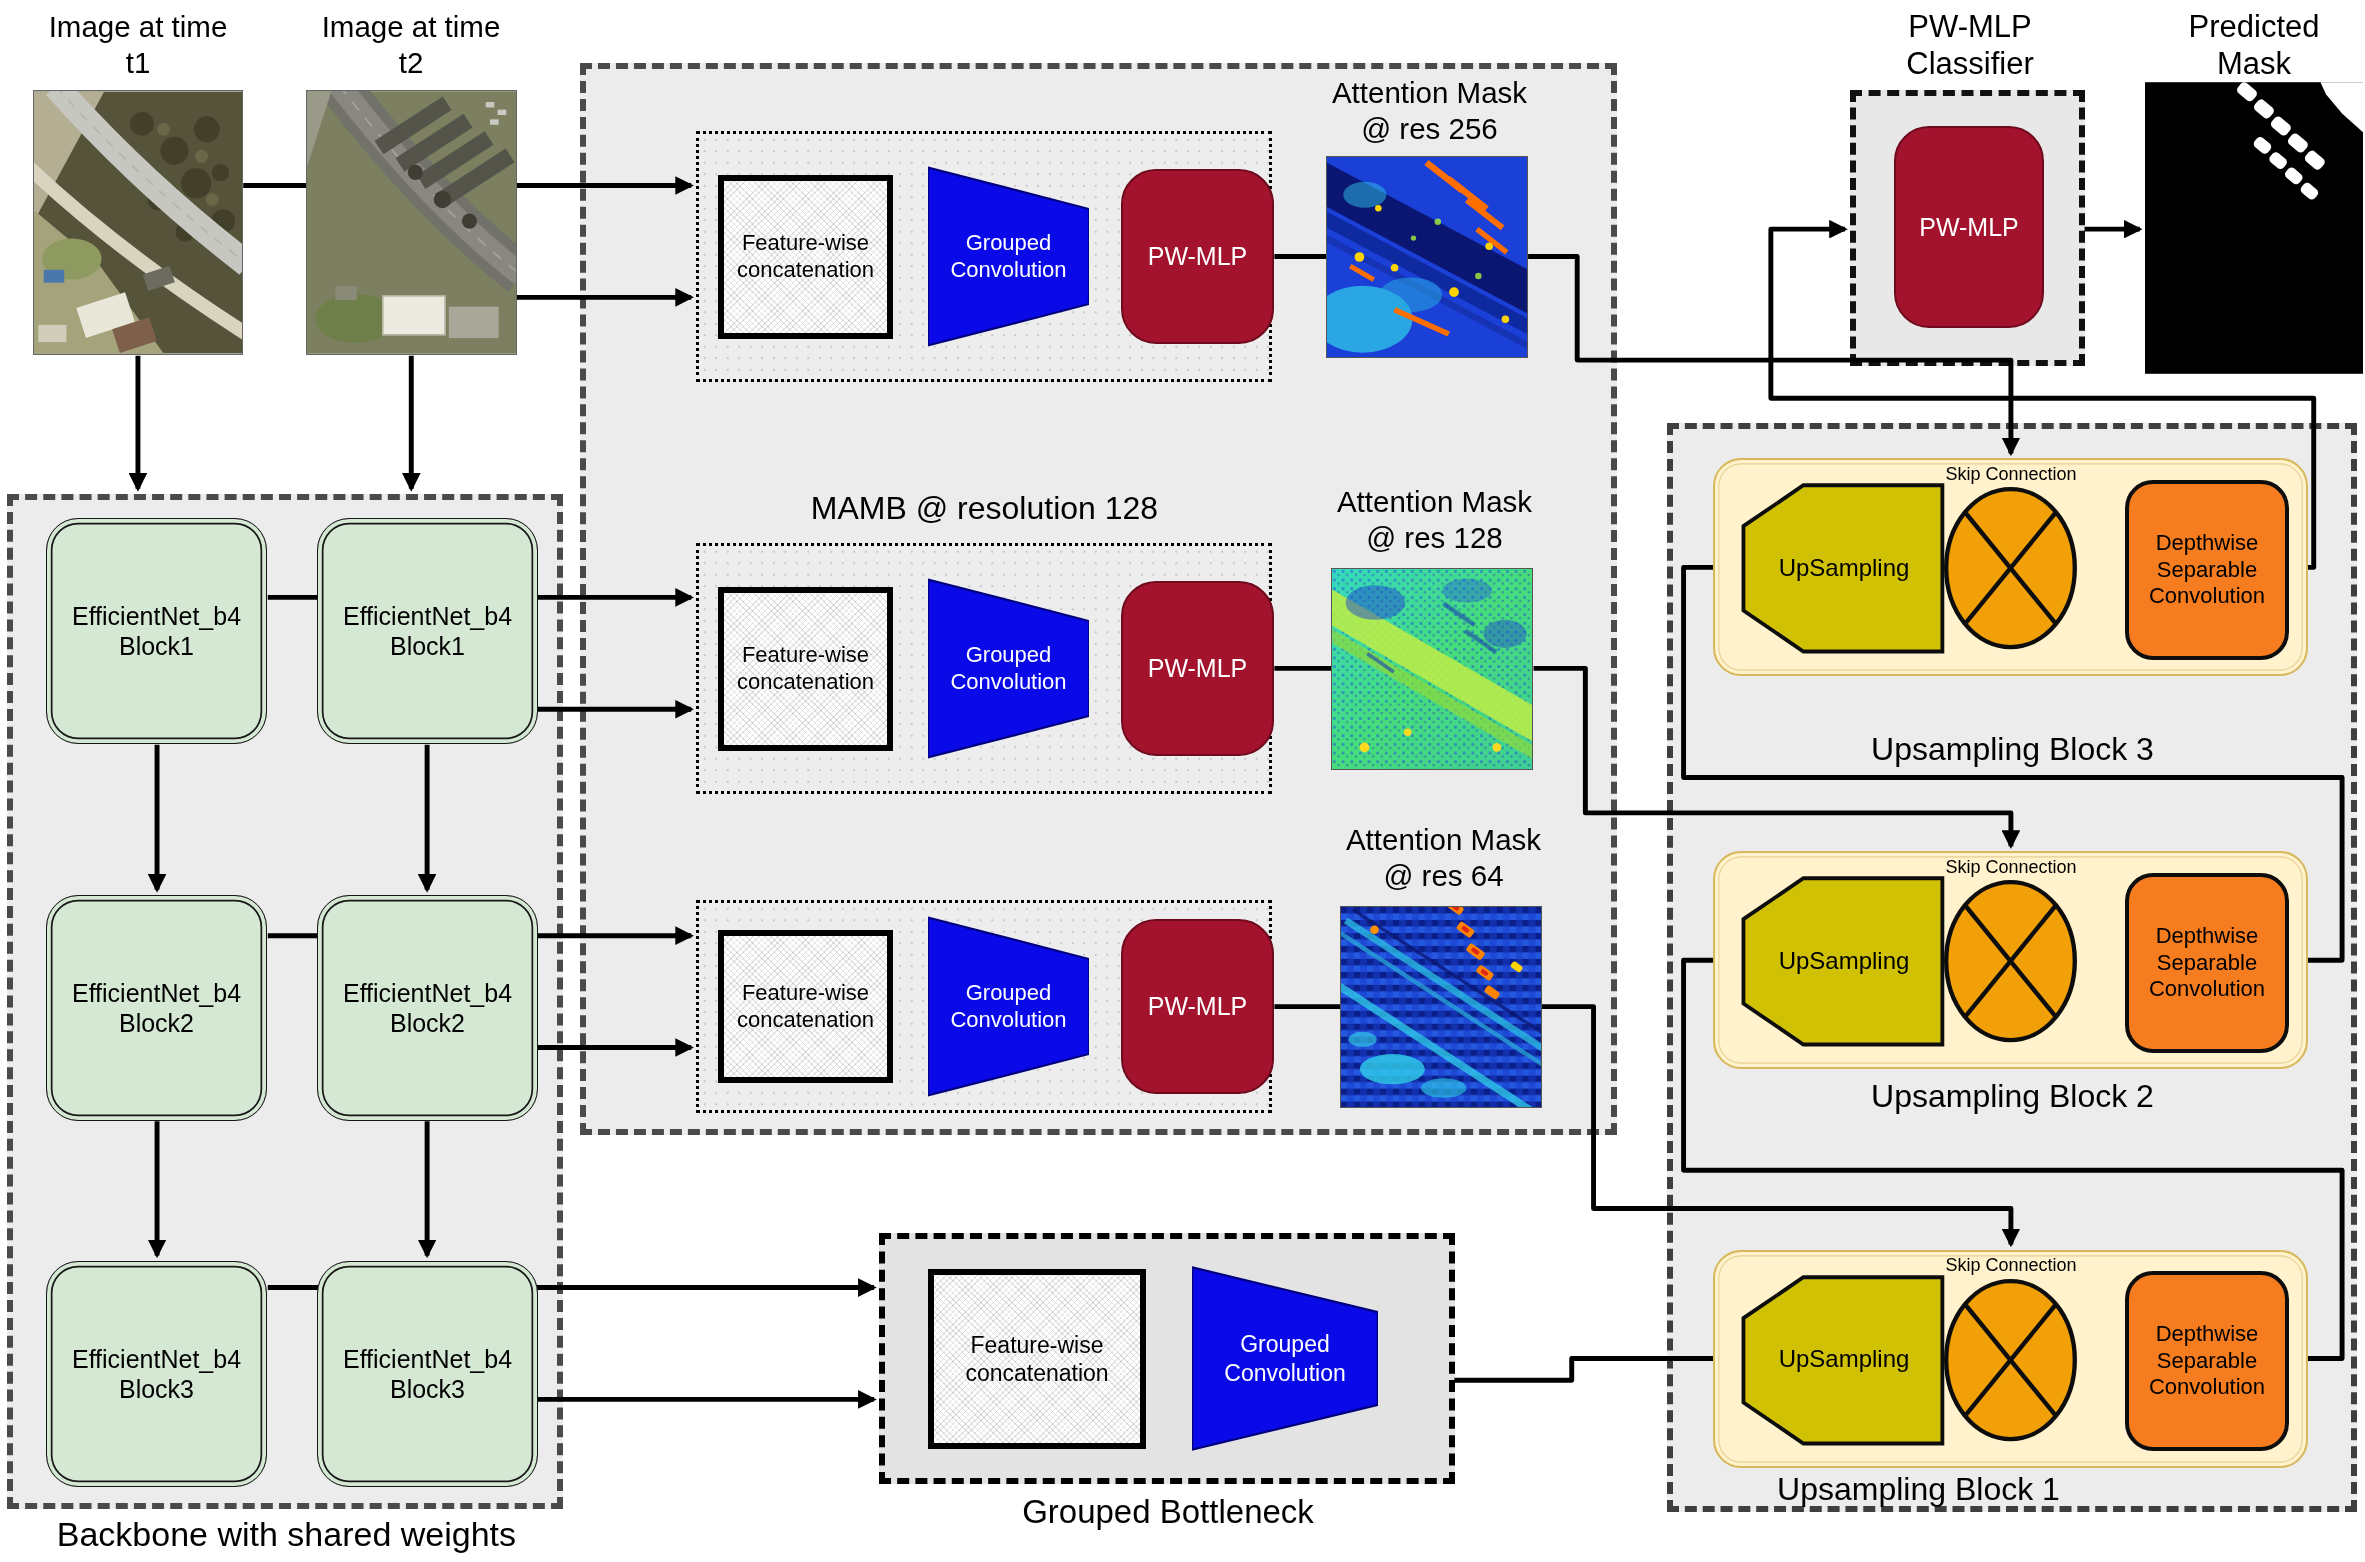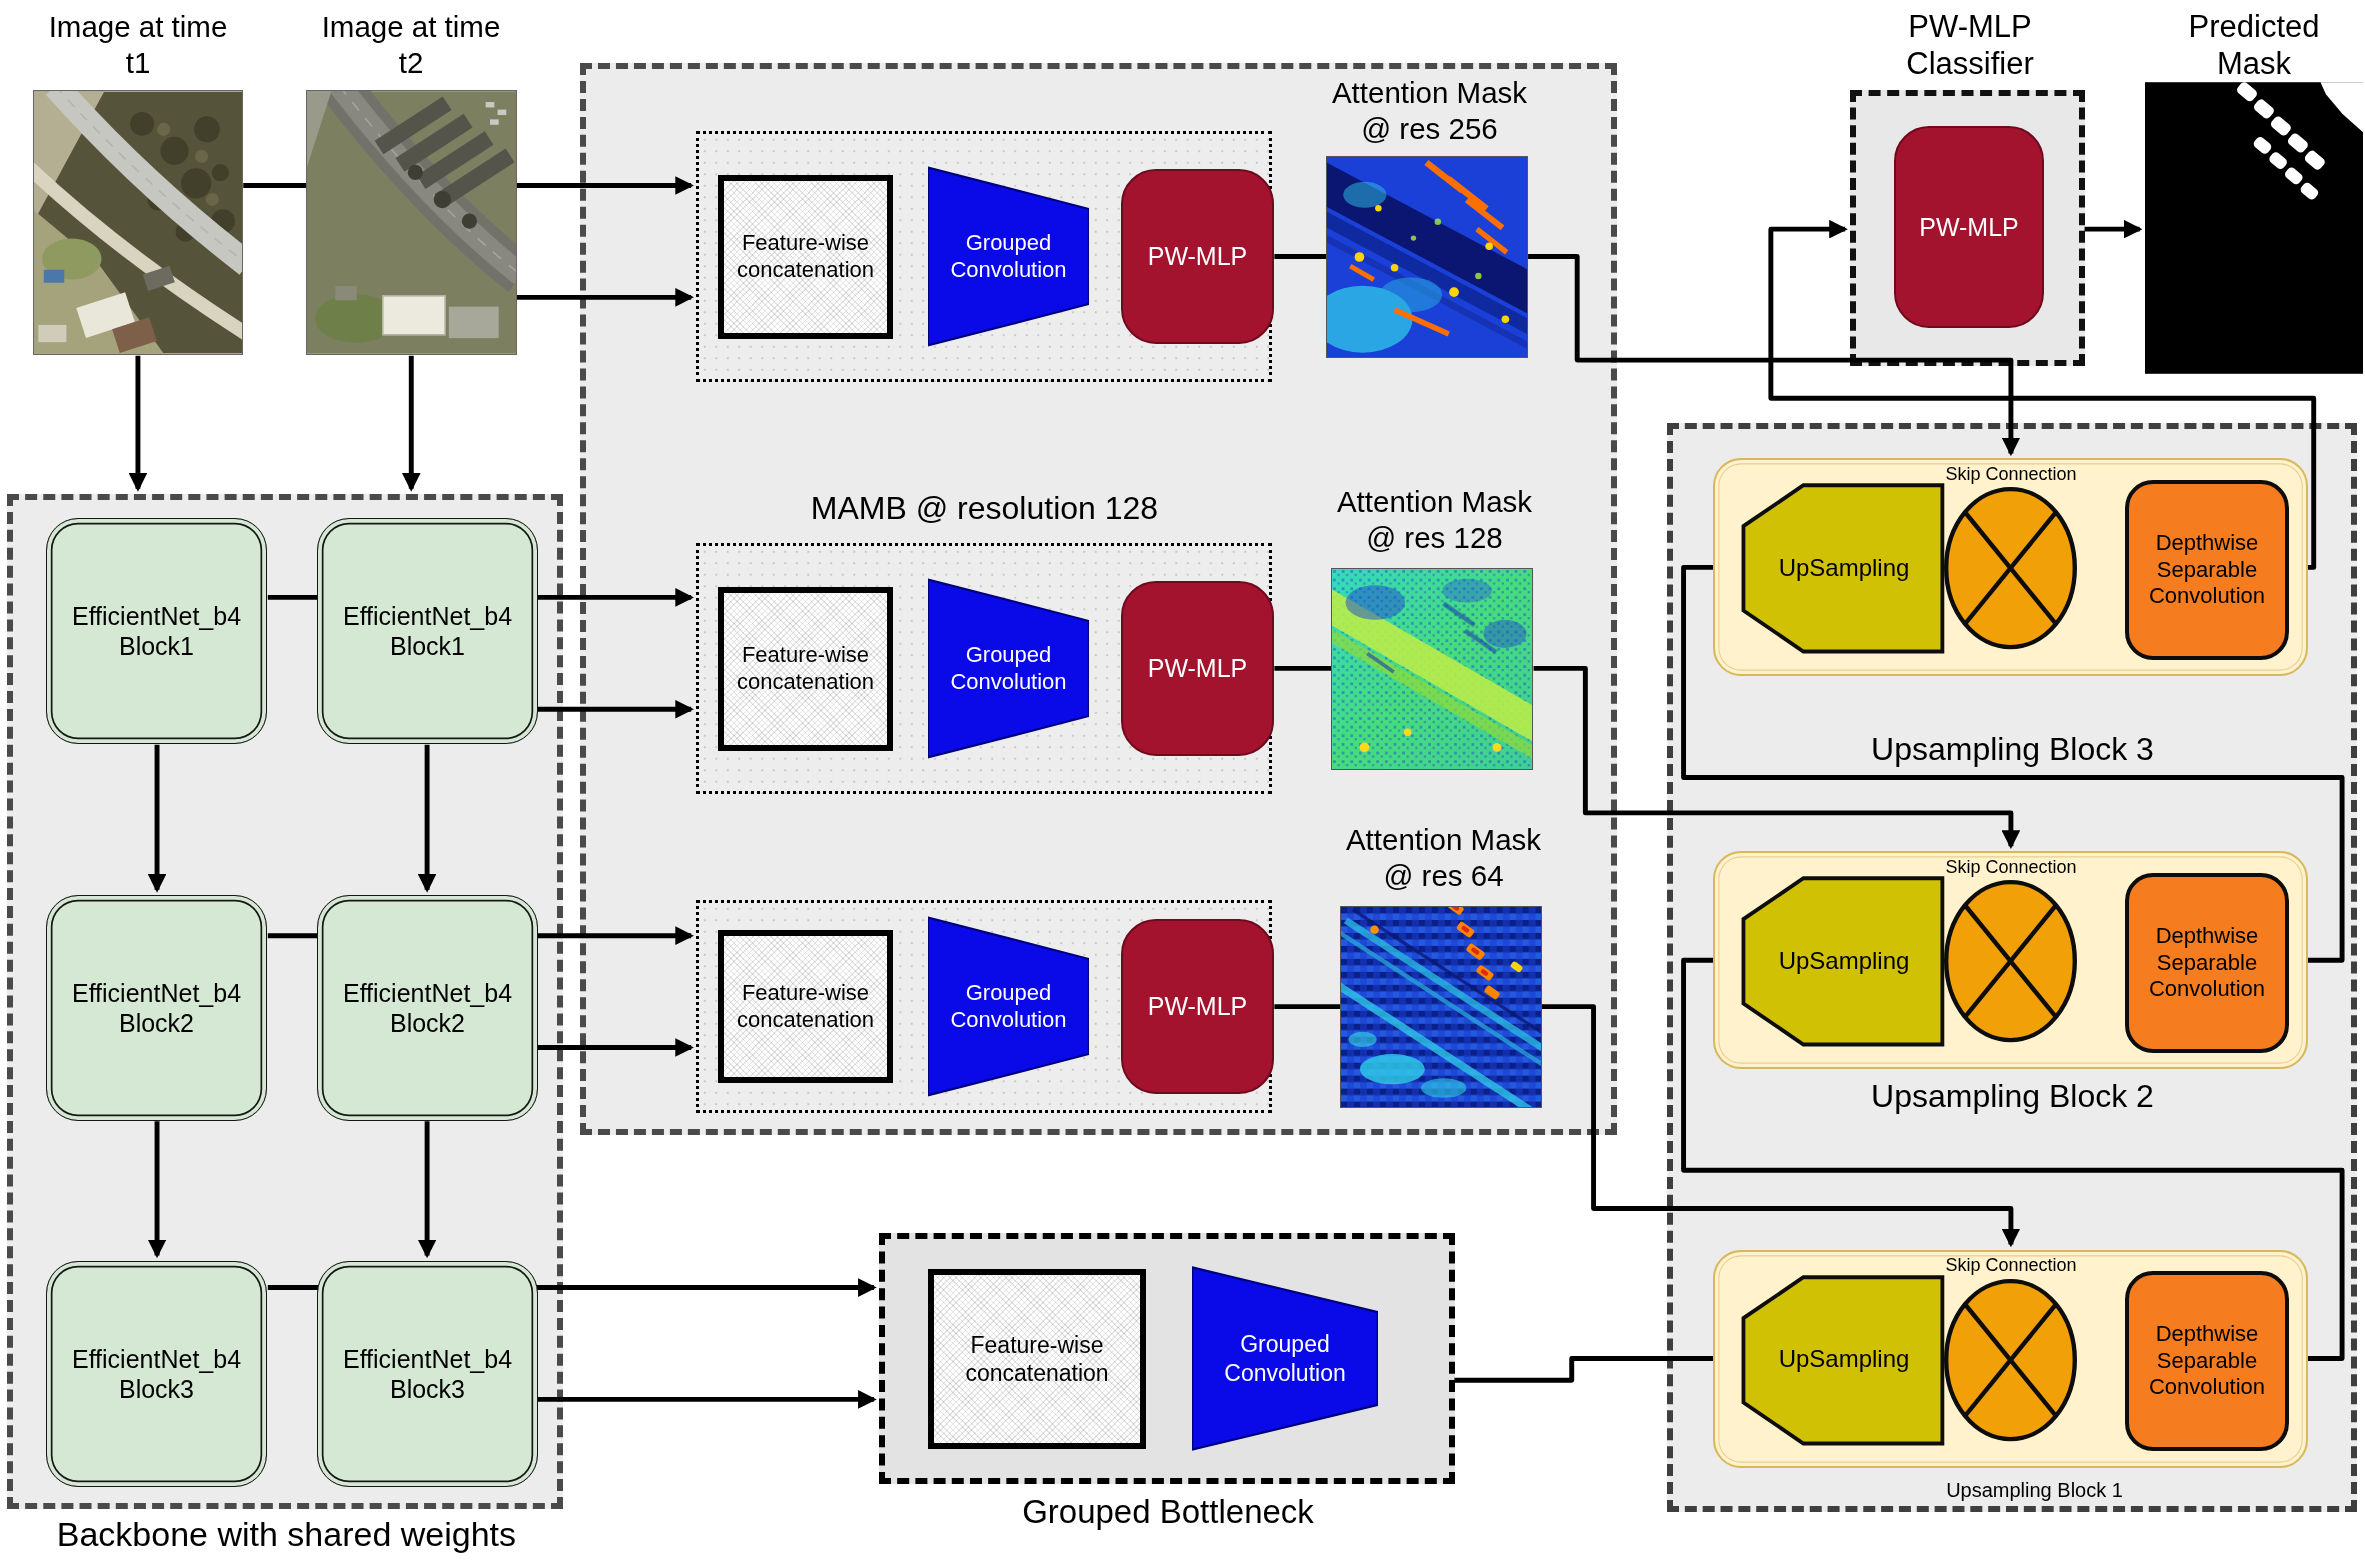--- a/index.html
+++ b/index.html
@@ -344,21 +344,21 @@
     <polygon points="165,50 420,50 420,355 165,355 55,280 55,125" fill="#d1c104" stroke="#0d0d0d" stroke-width="7"></polygon>
     <ellipse cx="545" cy="202" rx="118" ry="145" fill="#f2a007" stroke="#0d0d0d" stroke-width="8"></ellipse>
     <line x1="462" y1="100" x2="628" y2="304" stroke="#0d0d0d" stroke-width="8"></line>
     <line x1="628" y1="100" x2="462" y2="304" stroke="#0d0d0d" stroke-width="8"></line>
   </svg>
   <div class="abs lbl" style="left:1820px;top:1254px;width:382px;height:24px;font-size:18px;">Skip Connection</div>
   <div class="abs lbl" style="left:1746px;top:1331px;width:196px;height:55px;font-size:24px;">UpSampling</div>
   <div class="abs lbl dsc" style="left:2125px;top:1271px;width:164px;height:180px;">Depthwise
 Separable
 Convolution</div>
-  <div class="abs lbl cap" style="left:1789px;top:1471px;width:491px;height:38px;font-size:20px;">Upsampling Block 1</div>
+  <div class="abs lbl cap" style="left:1673px;top:1471px;width:491px;height:38px;font-size:32px;">Upsampling Block 1</div>
 
   <div class="abs lbl cap" style="left:1767px;top:1517px;width:491px;height:43px;font-size:34px;margin-top:43px;">Upsampling Branch</div>
 
   <div class="abs lbl" style="left:1847px;top:4.4px;width:246px;height:82px;font-size:31px;">PW-MLP
 Classifier</div>
   <div class="abs lbl pwmlp" style="left:1894px;top:126px;width:150px;height:202px;">PW-MLP</div>
 
   <div class="abs lbl" style="left:2134px;top:4.4px;width:240px;height:82px;font-size:31px;">Predicted
 Mask</div>
   <svg class="abs" style="left:2145px;top:82px;" width="218" height="292" viewBox="0 0 400 535">

